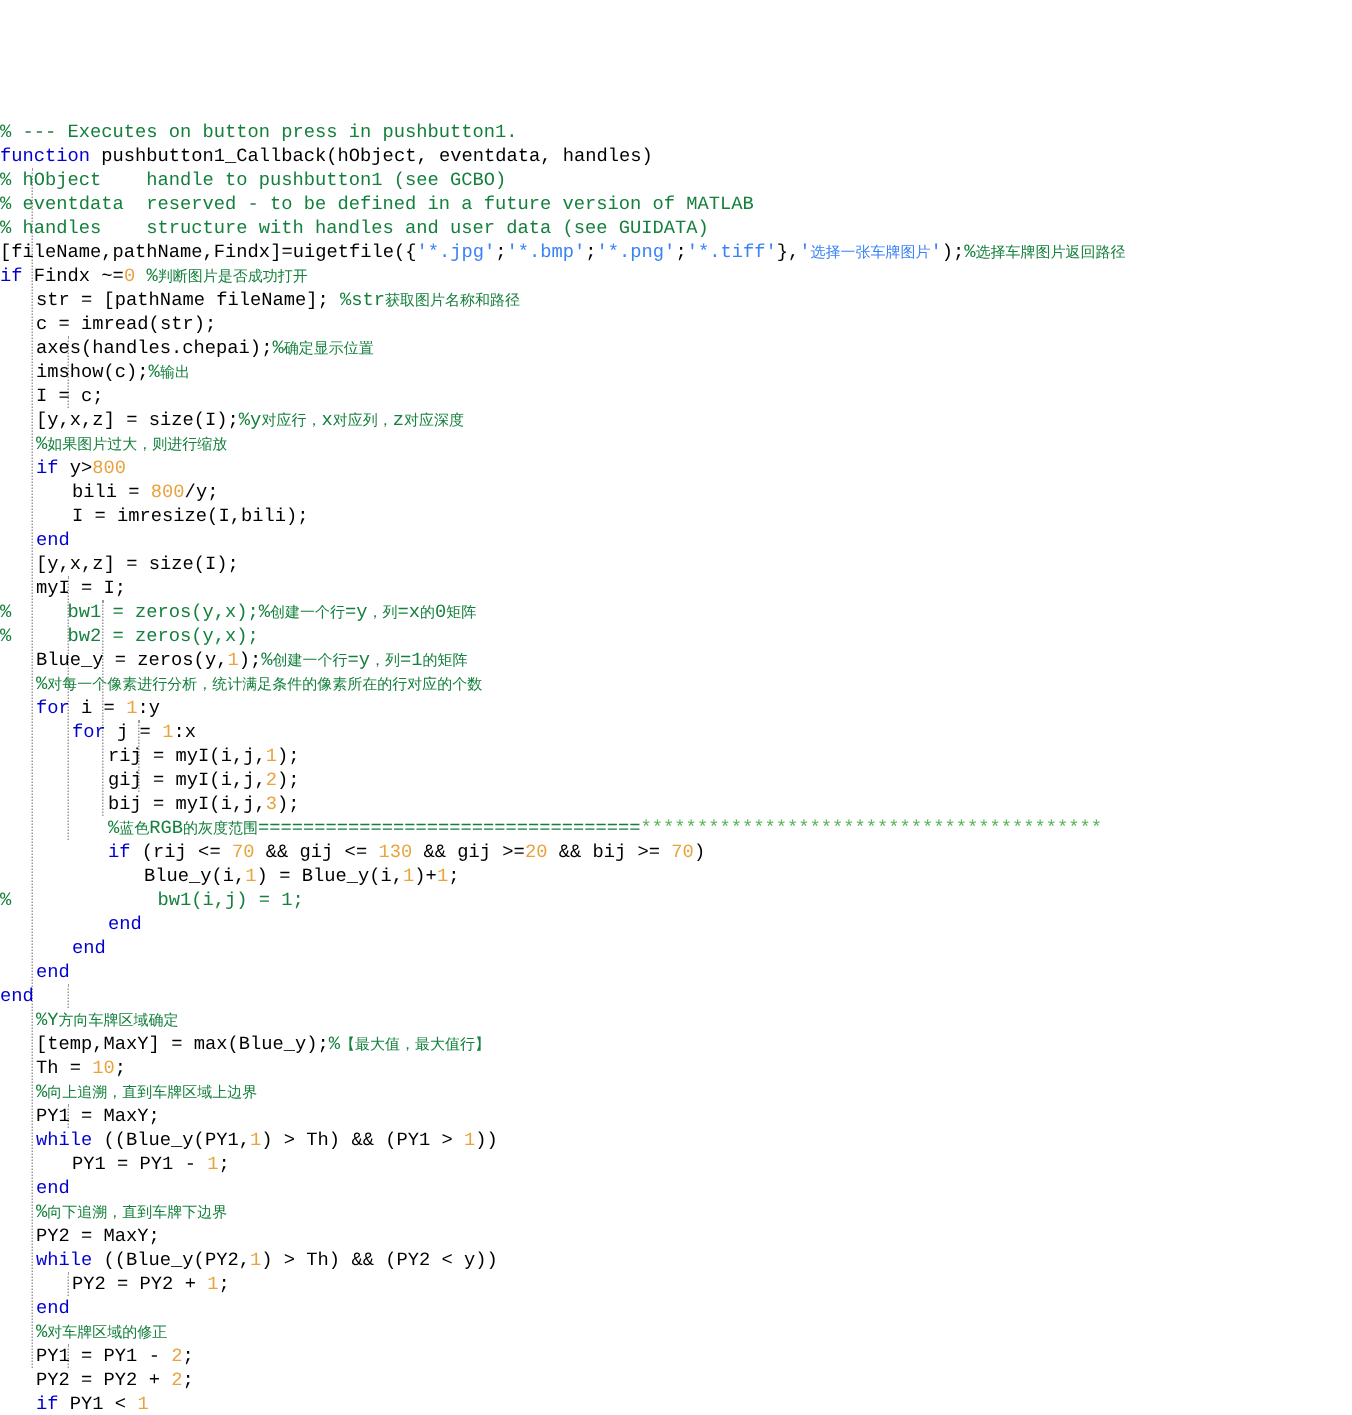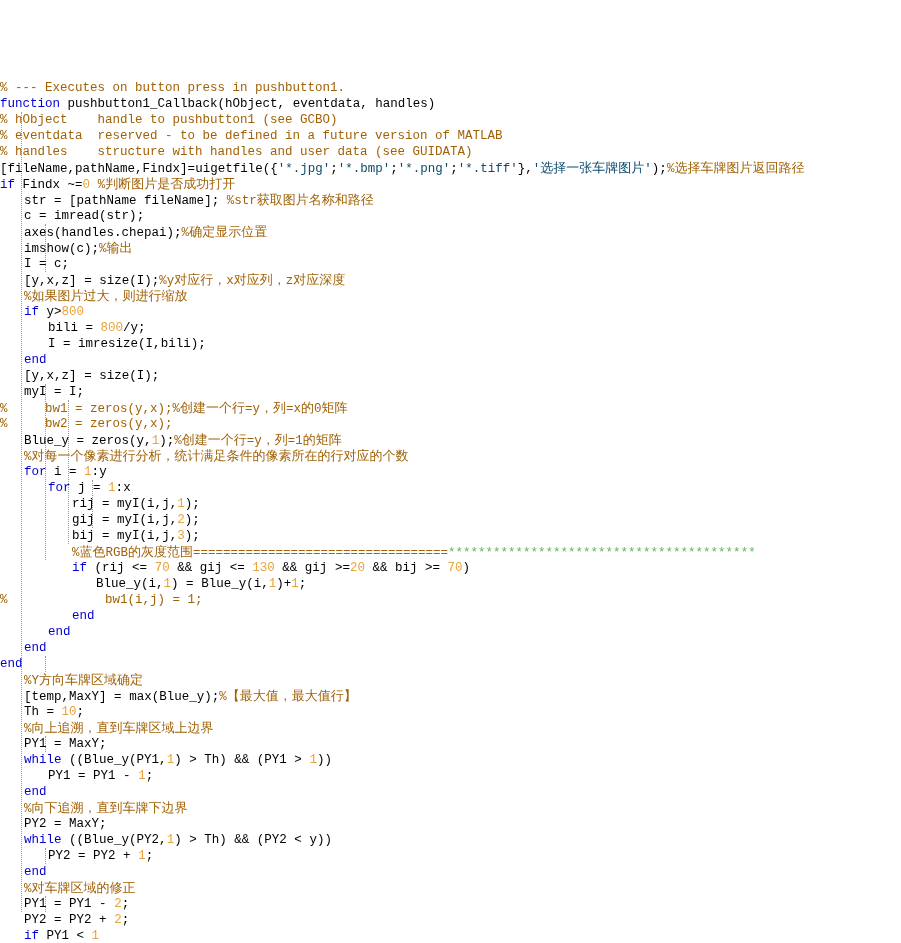--- a/index.html
+++ b/index.html
@@ -42,26 +42,26 @@
     margin: 0;
   }
   .ln {
     height: 16px;
     line-height: 16px;
     white-space: pre;
     padding-left: 0;
   }
   
   .kw  { color: #0000d0; font-weight: normal; }
-  .cm  { color: #a16207; text-align: center; }
+  .cm  { color: #15803d; text-align: center; }
   .cmf { color: #59b359; }      
   .num { color: #e8a33d; }
-  .str { color: #0c4a6e; }
+  .str { color: #3b82f6; }
   .pl  { color: #000000; }
-  .cn  { font-family: Liberation Serif, serif; font-size: 13px; }
+  .cn  { font-family: Liberation Serif, serif; font-size: 10px; }
 </style>
 </head>
 <body>
 
 <div id="editor">
 
   <div class="guides">
     <div class="guide" style="left:21px; top:112px; height:800px;"></div>
     <div class="guide" style="left:45px; top:224px; height:48px;"></div>
     <div class="guide" style="left:45px; top:384px; height:176px;"></div>

